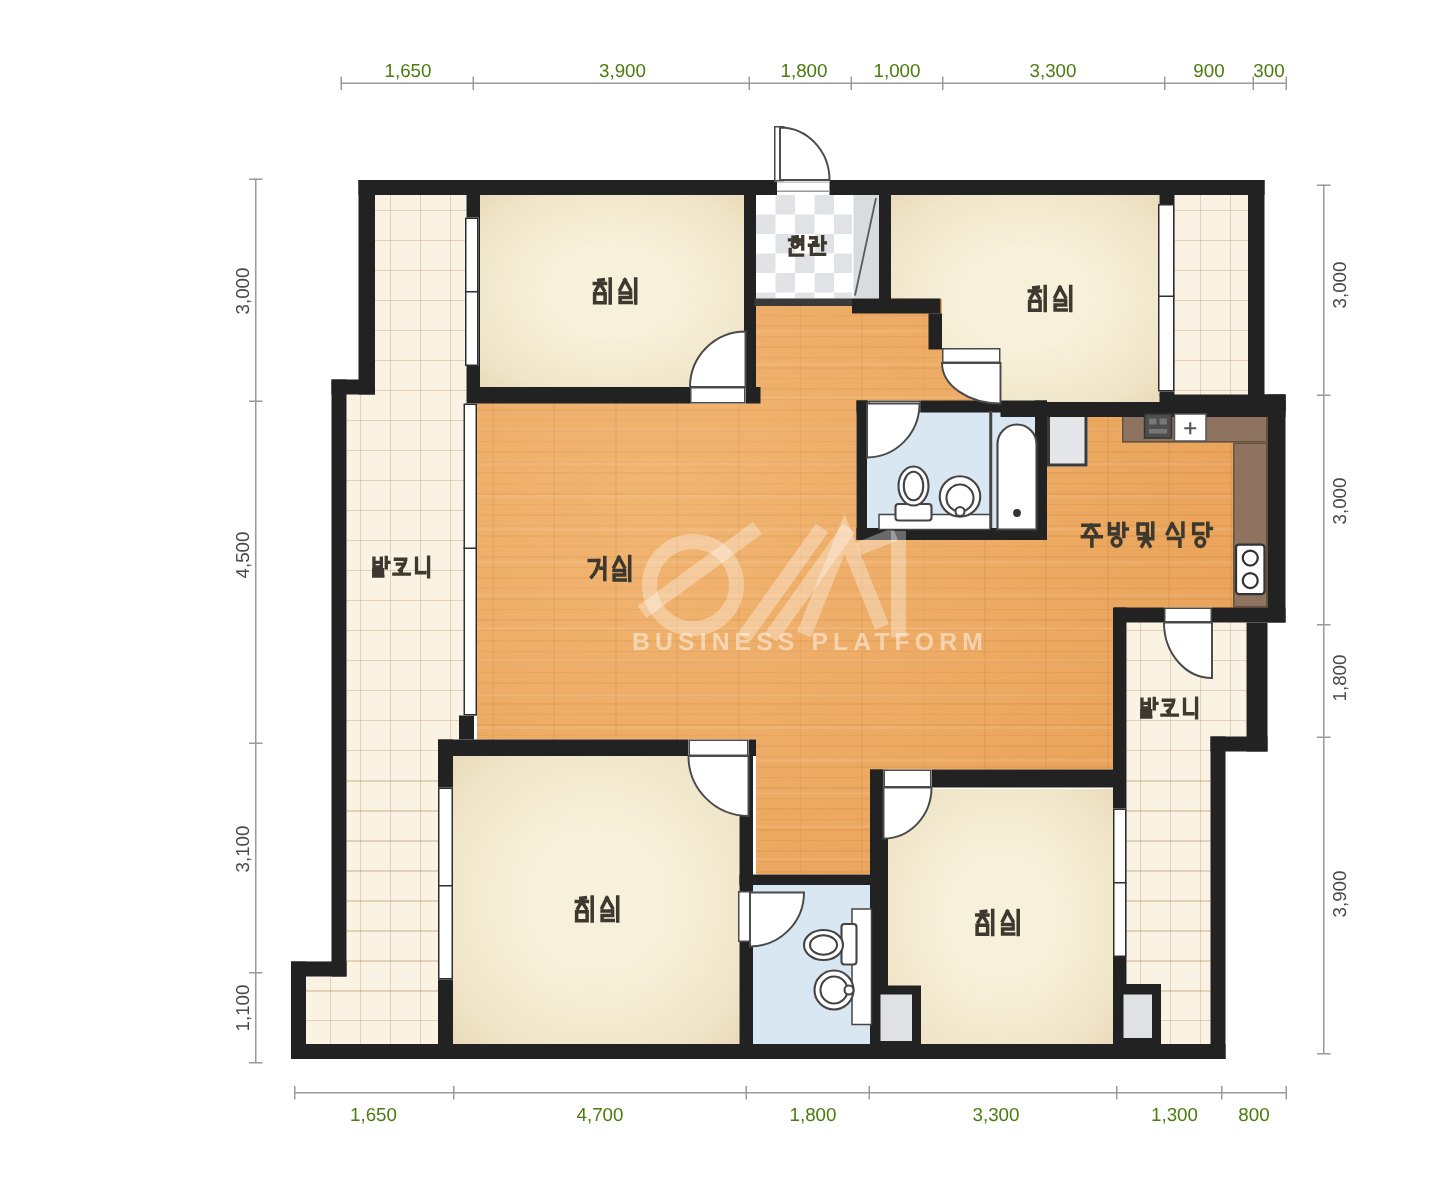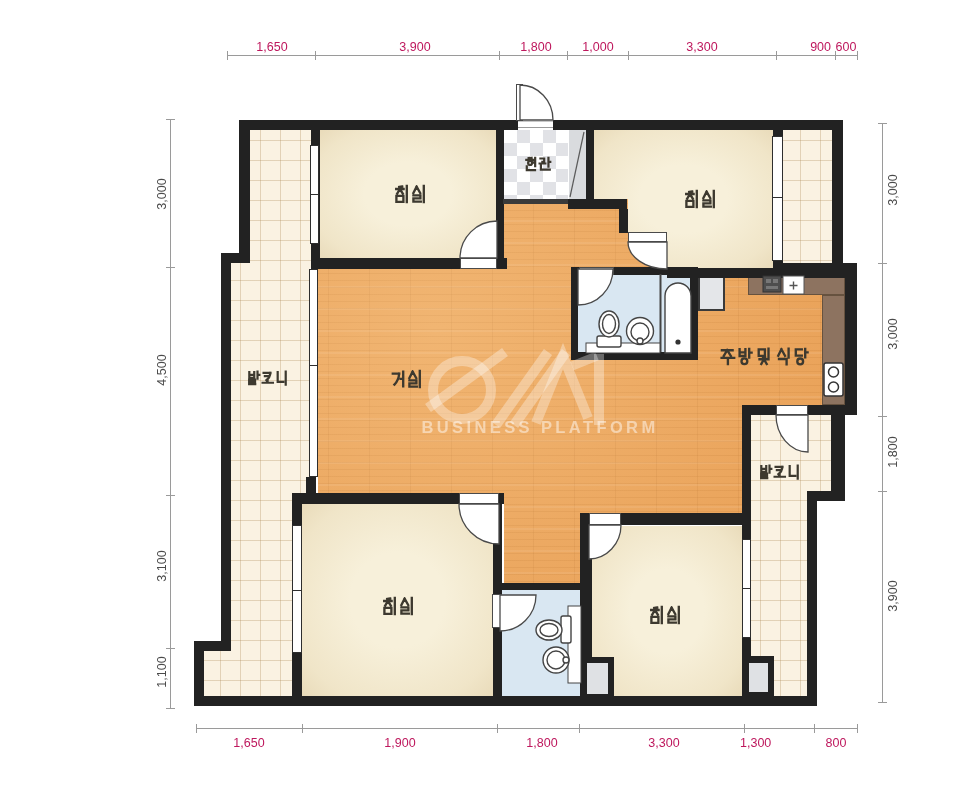--- a/index.html
+++ b/index.html
@@ -23,21 +23,21 @@
  clip-path:url(#tileclip);}
 .cream{position:absolute;background:radial-gradient(ellipse at 50% 50%, #f7f0da 35%, #f0e5c8 80%, #e9dbba 100%);}
 .blue{position:absolute;background:#d9e7f2;}
 .checker{position:absolute;background-color:#fff;
  background-image:linear-gradient(45deg,#e1e2e6 25%,rgba(0,0,0,0) 25%,rgba(0,0,0,0) 75%,#e1e2e6 75%),
  linear-gradient(45deg,#e1e2e6 25%,rgba(0,0,0,0) 25%,rgba(0,0,0,0) 75%,#e1e2e6 75%);
  background-size:26px 26px;background-position:0 0,13px 13px;}
 .win{position:absolute;background:#fff;border:1px solid #2e2e2e;box-sizing:border-box;}
 .leaf{position:absolute;background:#fff;border:1px solid #4a4a4a;box-sizing:border-box;}
 .gray{position:absolute;background:#dfe1e4;}
-.dim{position:absolute;color:#be185d;font-size:12.5px;white-space:nowrap;}
+.dim{position:absolute;color:#4d7c0f;font-size:12.5px;white-space:nowrap;}
 .dimv{position:absolute;color:#4a4a4a;font-size:12.5px;white-space:nowrap;transform:rotate(-90deg);transform-origin:center;}
 .dl{position:absolute;background:#9a9a9a;}
 </style>
 </head>
 <body>
 <div id="page">
 <svg width="0" height="0" style="position:absolute">
 <defs>
 <clipPath id="woodclip">
 <rect x="504" y="199" width="124" height="70"></rect>
@@ -299,27 +299,27 @@
 <div class="dl" style="left:878px;top:263px;width:9px;height:1px;"></div>
 <div class="dl" style="left:878px;top:416px;width:9px;height:1px;"></div>
 <div class="dl" style="left:878px;top:491px;width:9px;height:1px;"></div>
 <div class="dl" style="left:878px;top:702px;width:9px;height:1px;"></div>
 
 <div class="dim" style="left:247px;top:40px;width:50px;text-align:center;">1,650</div>
 <div class="dim" style="left:390px;top:40px;width:50px;text-align:center;">3,900</div>
 <div class="dim" style="left:511px;top:40px;width:50px;text-align:center;">1,800</div>
 <div class="dim" style="left:573px;top:40px;width:50px;text-align:center;">1,000</div>
 <div class="dim" style="left:677px;top:40px;width:50px;text-align:center;">3,300</div>
-<div class="dim" style="left:781px;top:40px;width:50px;text-align:right;">900</div>
-<div class="dim" style="left:821px;top:40px;width:50px;text-align:center;">600</div>
+<div class="dim" style="left:781px;top:40px;width:50px;text-align:center;">900</div>
+<div class="dim" style="left:821px;top:40px;width:50px;text-align:center;">300</div>
 <div class="dim" style="left:224px;top:736px;width:50px;text-align:center;">1,650</div>
-<div class="dim" style="left:375px;top:736px;width:50px;text-align:center;">1,900</div>
+<div class="dim" style="left:375px;top:736px;width:50px;text-align:center;">4,700</div>
 <div class="dim" style="left:517px;top:736px;width:50px;text-align:center;">1,800</div>
 <div class="dim" style="left:639px;top:736px;width:50px;text-align:center;">3,300</div>
-<div class="dim" style="left:740px;top:736px;width:50px;text-align:left;">1,300</div>
+<div class="dim" style="left:758px;top:736px;width:50px;text-align:center;">1,300</div>
 <div class="dim" style="left:811px;top:736px;width:50px;text-align:center;">800</div>
 <div class="dimv" style="left:142px;top:187px;width:40px;text-align:center;">3,000</div>
 <div class="dimv" style="left:142px;top:363px;width:40px;text-align:center;">4,500</div>
 <div class="dimv" style="left:142px;top:559px;width:40px;text-align:center;">3,100</div>
 <div class="dimv" style="left:142px;top:665px;width:40px;text-align:center;">1,100</div>
 <div class="dimv" style="left:873px;top:183px;width:40px;text-align:center;">3,000</div>
 <div class="dimv" style="left:873px;top:327px;width:40px;text-align:center;">3,000</div>
 <div class="dimv" style="left:873px;top:445px;width:40px;text-align:center;">1,800</div>
 <div class="dimv" style="left:873px;top:589px;width:40px;text-align:center;">3,900</div>
 </div>

